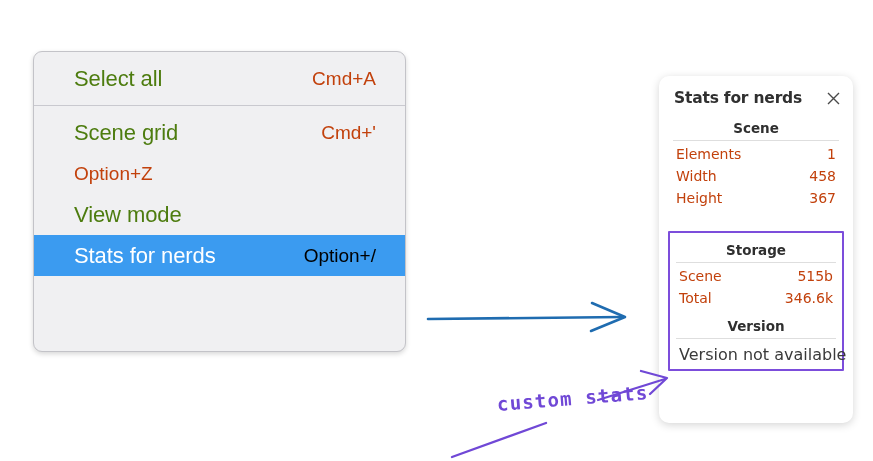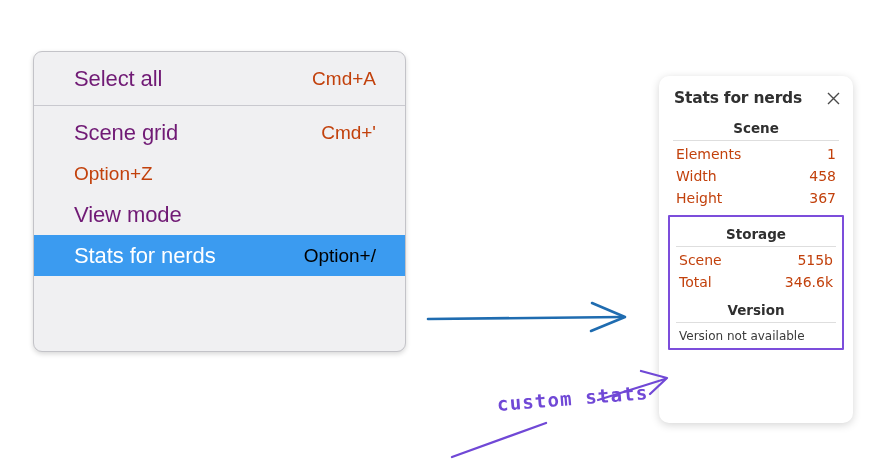--- a/index.html
+++ b/index.html
@@ -50,21 +50,21 @@
     height: 41px;
     display: flex;
     align-items: center;
     justify-content: space-between;
     padding: 0 29px 0 40px;
     box-sizing: border-box;
     cursor: default;
   }
   .menu-item .mi-label {
     font-size: 22px;
-    color: #701a75;
+    color: #4d7c0f;
     letter-spacing: -0.1px;
     white-space: nowrap;
   }
   .menu-item .mi-shortcut {
     font-size: 19px;
     color: #c2410c;
     white-space: nowrap;
   }
   .menu-item.selected {
     background: #3b9bf0;
@@ -125,31 +125,31 @@
     display: flex;
     justify-content: space-between;
     align-items: baseline;
     font-size: 14px;
     color: #c2410c;
     padding: 3px 9px 3px 9px;
   }
   .sp-row .sp-key { white-space: nowrap; }
   .sp-row .sp-val { white-space: nowrap; }
   .sp-note {
-    font-size: 12px;
+    font-size: 16px;
     color: #3a3a3a;
     padding: 4px 9px 2px 9px;
     white-space: nowrap;
   }
 
   
   .sp-custom {
     border: 2px solid #7c4ddb;
     border-radius: 1px;
-    margin: 6px 1px 0 1px;
+    margin: 22px 1px 0 1px;
     padding-bottom: 3px;
   }
 
   
   .annot-svg {
     position: absolute;
     left: 0;
     top: 0;
     width: 873px;
     height: 461px;

